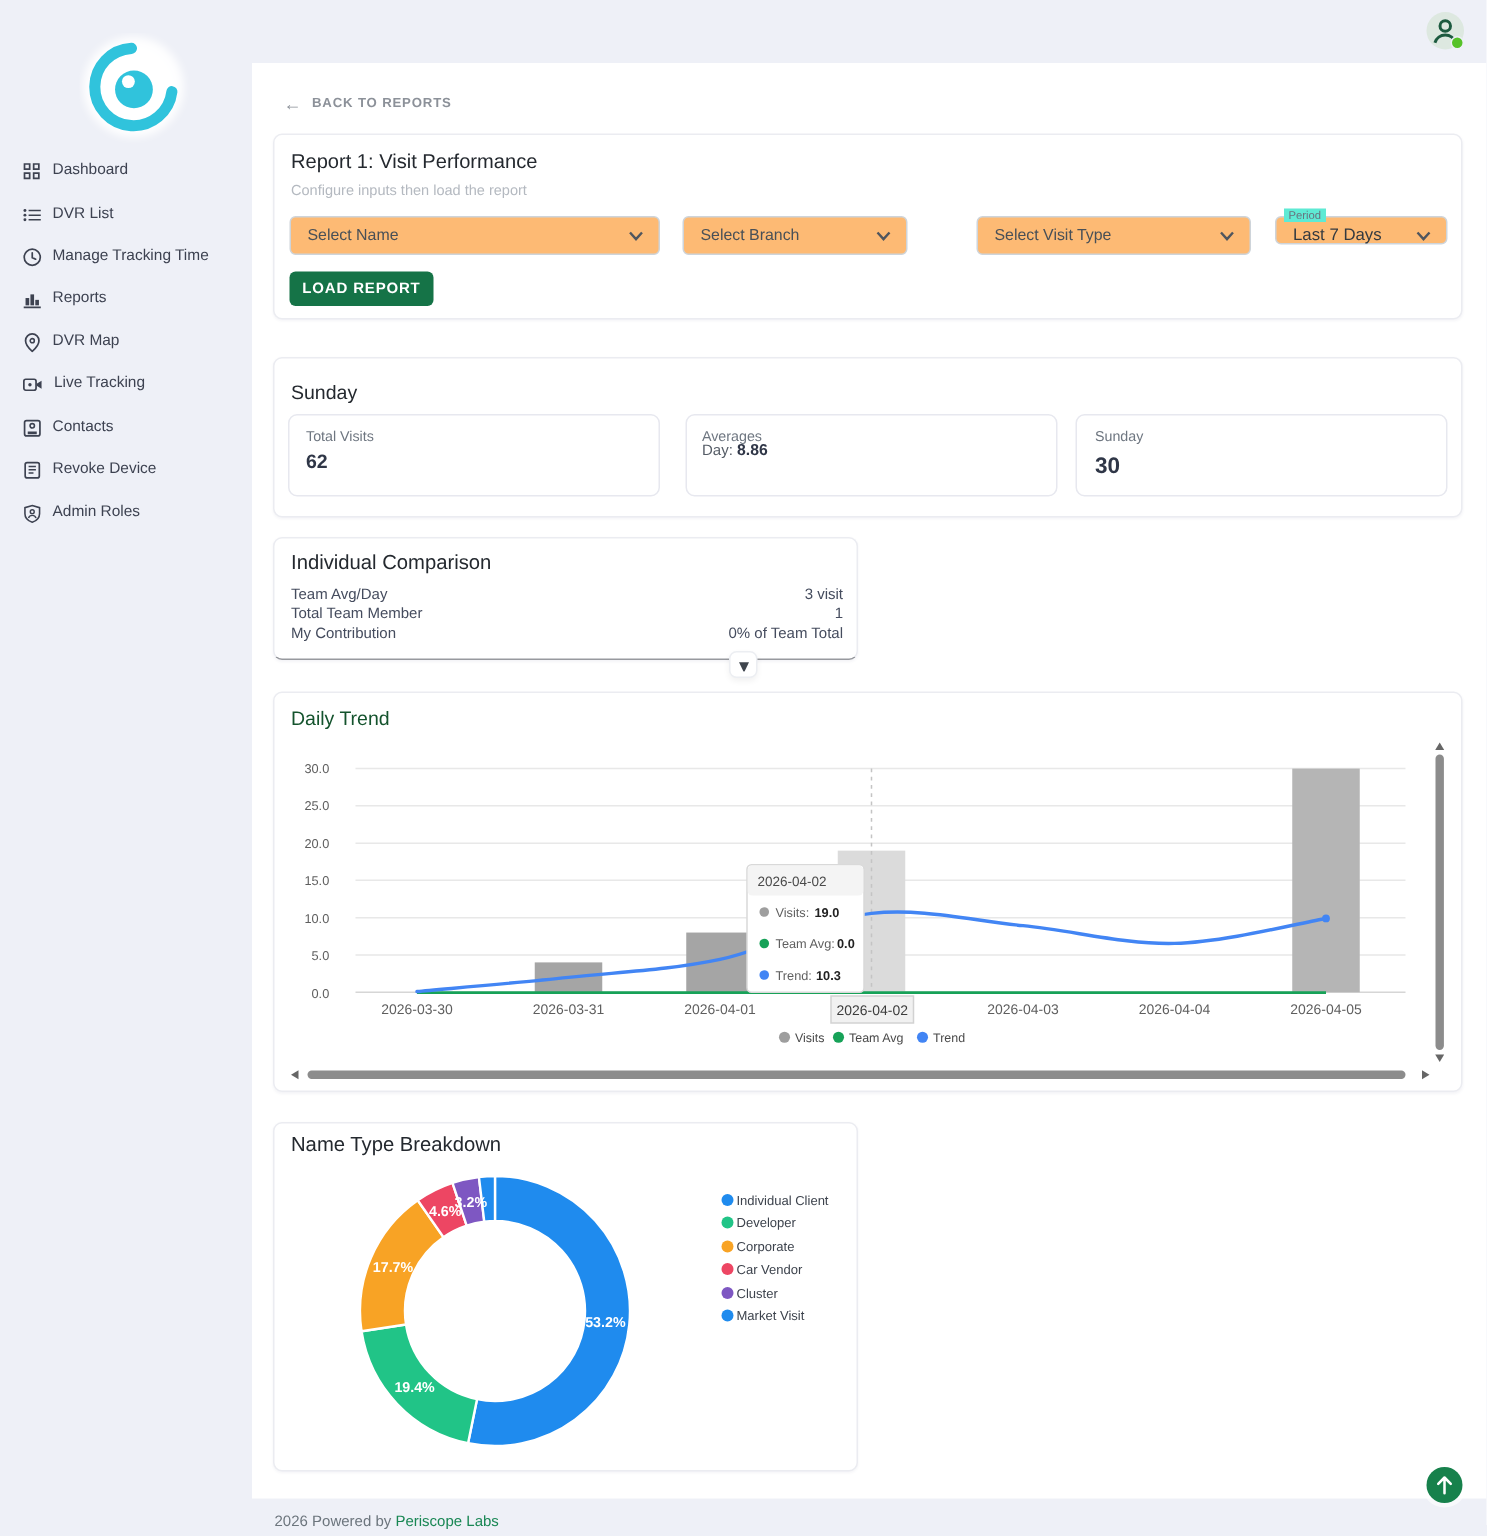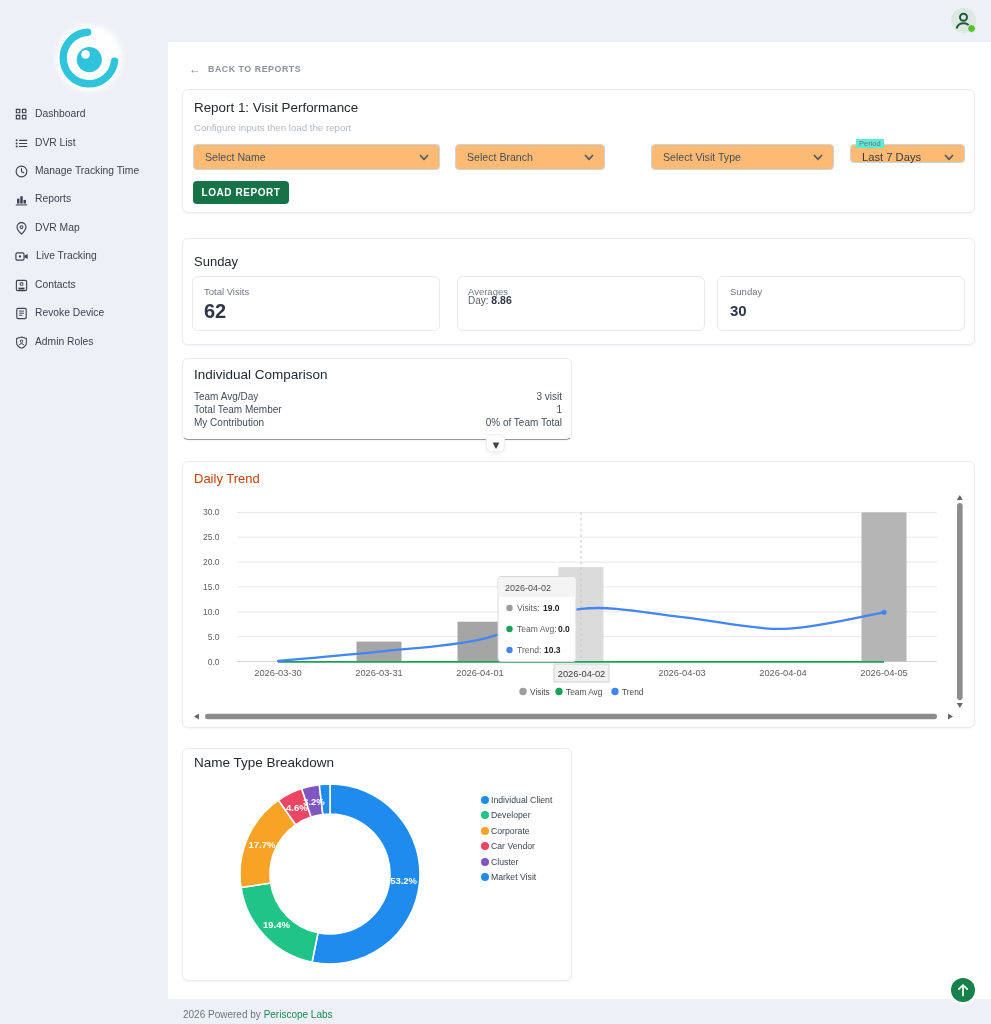--- a/index.html
+++ b/index.html
@@ -112,39 +112,39 @@
 <div class="abs" style="left:856px;top:139px;font-size:7.5px;color:#68727e;background:#5eead4;padding:0 3px">Period</div>
 
 <div class="abs" style="left:193px;top:181px;width:96px;height:23px;background:#157347;border-radius:4px;color:#fff;font-size:10px;font-weight:bold;letter-spacing:.55px;text-align:center;line-height:23px">LOAD REPORT</div>
 
 <div class="card" style="left:182px;top:238px;width:793px;height:107px"></div>
 <div class="abs" style="left:194px;top:254px;font-size:13px;color:#24292f">Sunday</div>
 <div class="sbox" style="left:192px;top:276px;width:248px;height:55px"></div>
 <div class="sbox" style="left:457px;top:276px;width:248px;height:55px"></div>
 <div class="sbox" style="left:717px;top:276px;width:248px;height:55px"></div>
 <div class="abs muted" style="left:204px;top:286px;font-size:9.5px">Total Visits</div>
-<div class="abs num" style="left:204px;top:300px;font-size:20px">62</div>
+<div class="abs num" style="left:204px;top:300px;font-size:13px">62</div>
 <div class="abs muted" style="left:468px;top:286px;font-size:9.5px">Averages</div>
 <div class="abs" style="left:468px;top:294px;font-size:10px;color:#555c66">Day: <b style="color:#2f3647;font-size:10.5px">8.86</b></div>
 <div class="abs muted" style="left:730px;top:286px;font-size:9.5px">Sunday</div>
 <div class="abs num" style="left:730px;top:302px;font-size:15px">30</div>
 
 <div class="card" style="left:182px;top:358px;width:390px;height:82px;border-bottom-color:#97999e"></div>
 <div class="abs" style="left:194px;top:367px;font-size:13.5px;color:#24292f">Individual Comparison</div>
 <div class="prow" style="top:391px">Team Avg/Day<b>3 visit</b></div>
 <div class="prow" style="top:404px">Total Team Member<b>1</b></div>
 <div class="prow" style="top:417px">My Contribution<b>0% of Team Total</b></div>
 <div class="abs" style="left:486px;top:434px;width:19px;height:18px;background:#fff;border:1px solid #eceef2;border-radius:5px;box-shadow:0 2px 4px rgba(0,0,0,.06);text-align:center">
 <svg width="8" height="7" viewBox="0 0 9 8" style="margin-top:4px">
       <path d="M0.7 0.6 H8.3 L5.1 7.2 Q4.5 8 3.9 7.2 Z" fill="#3f454d"></path>
     </svg>
 </div>
 
 <div class="card" style="left:182px;top:461px;width:793px;height:267px"></div>
-<div class="abs" style="left:194px;top:471px;font-size:13px;color:#c2410c">Daily Trend</div>
+<div class="abs" style="left:194px;top:471px;font-size:13px;color:#14532d">Daily Trend</div>
 <div id="trend" class="abs" style="left:182px;top:461px;width:793px;height:266px">
 <svg width="793" height="266" viewBox="0 0 793 266" font-family="Liberation Sans,sans-serif">
 
 <g stroke="#e8e8e8" stroke-width="1">
 <path d="M55 51.4H755M55 76.2H755M55 101.1H755M55 125.9H755M55 150.8H755M55 175.6H755"></path>
 </g>
 <path d="M55 200.5H755" stroke="#d6d6d6" stroke-width="1"></path>
 
 <g font-size="8.5" fill="#5e5e5e" text-anchor="end">
 <text x="37.5" y="54">30.0</text>

